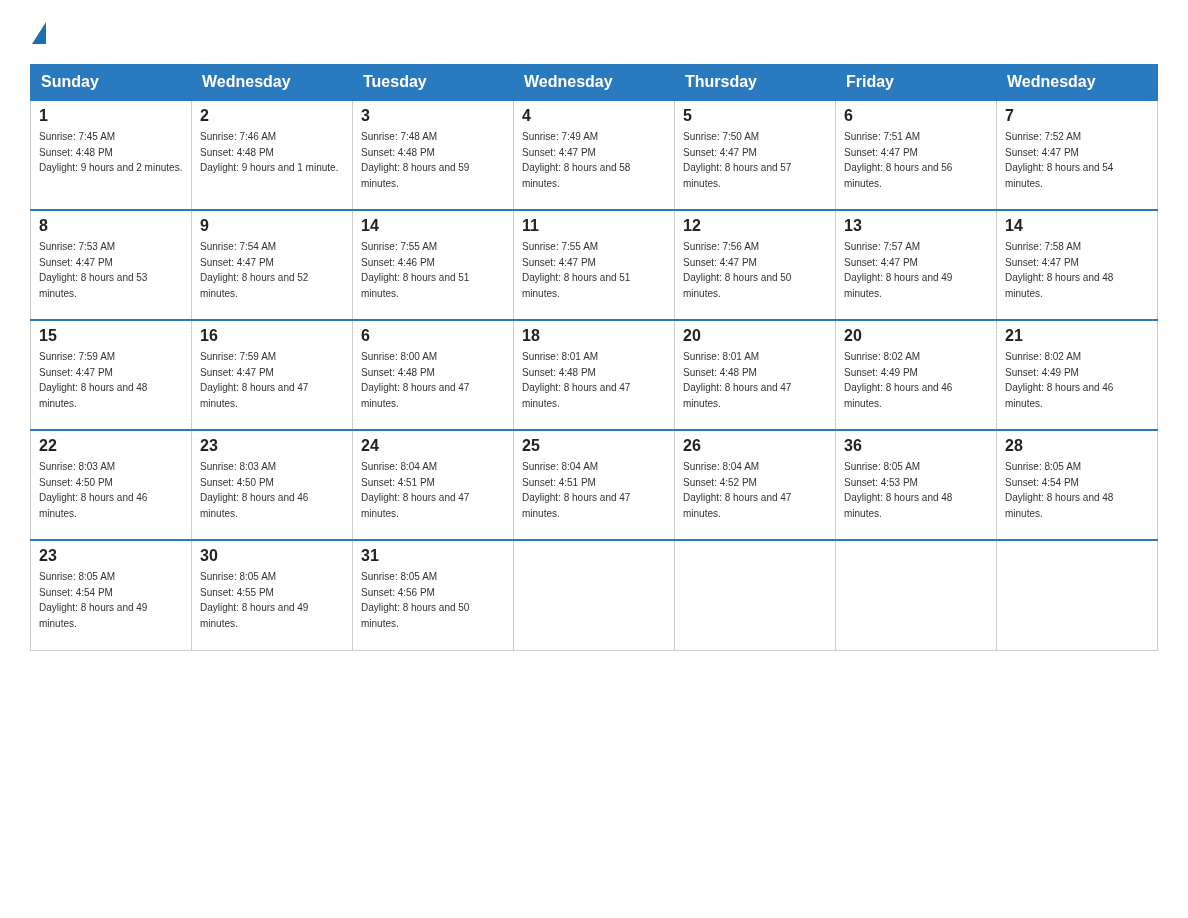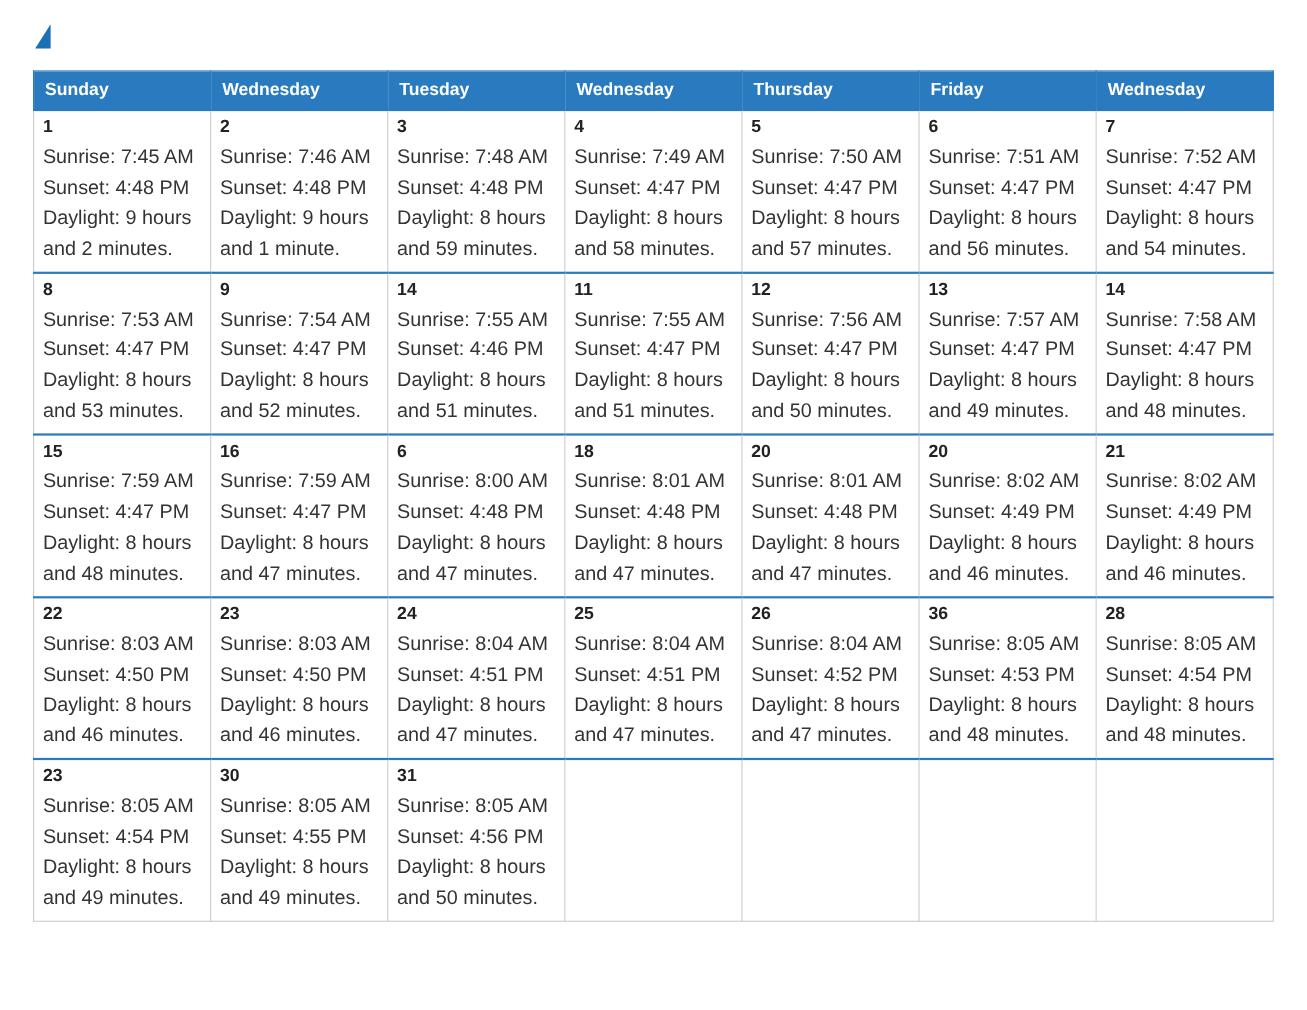--- a/index.html
+++ b/index.html
@@ -86,21 +86,21 @@
       border-top: 2px solid #2a7abf;
     }
     .day-number {
       font-size: 16px;
       font-weight: bold;
       color: #222;
       display: block;
       margin-bottom: 4px;
     }
     .day-info {
-      font-size: 18px;
+      font-size: 10px;
       line-height: 1.55;
       color: #333;
     }
     .empty-cell {
       background: #fff;
     }
   </style>
 </head>
 <body>
 

